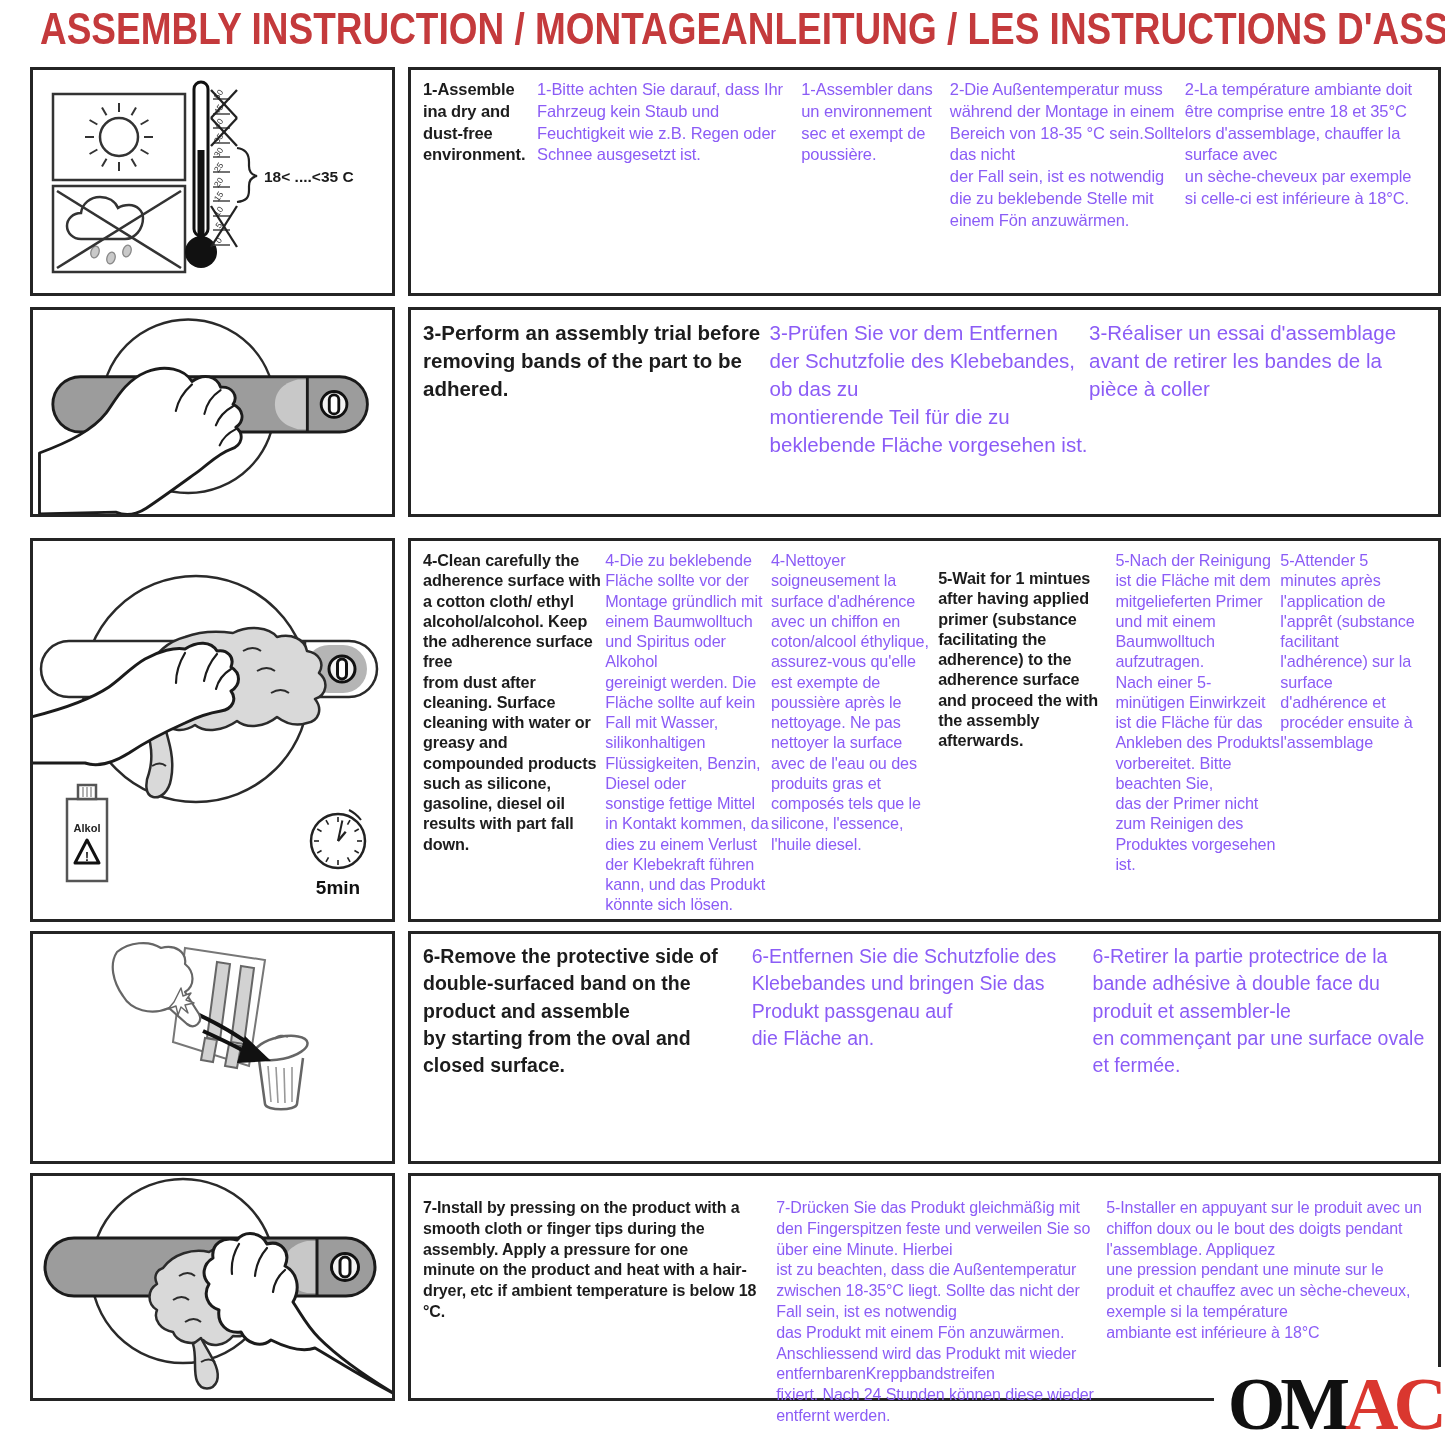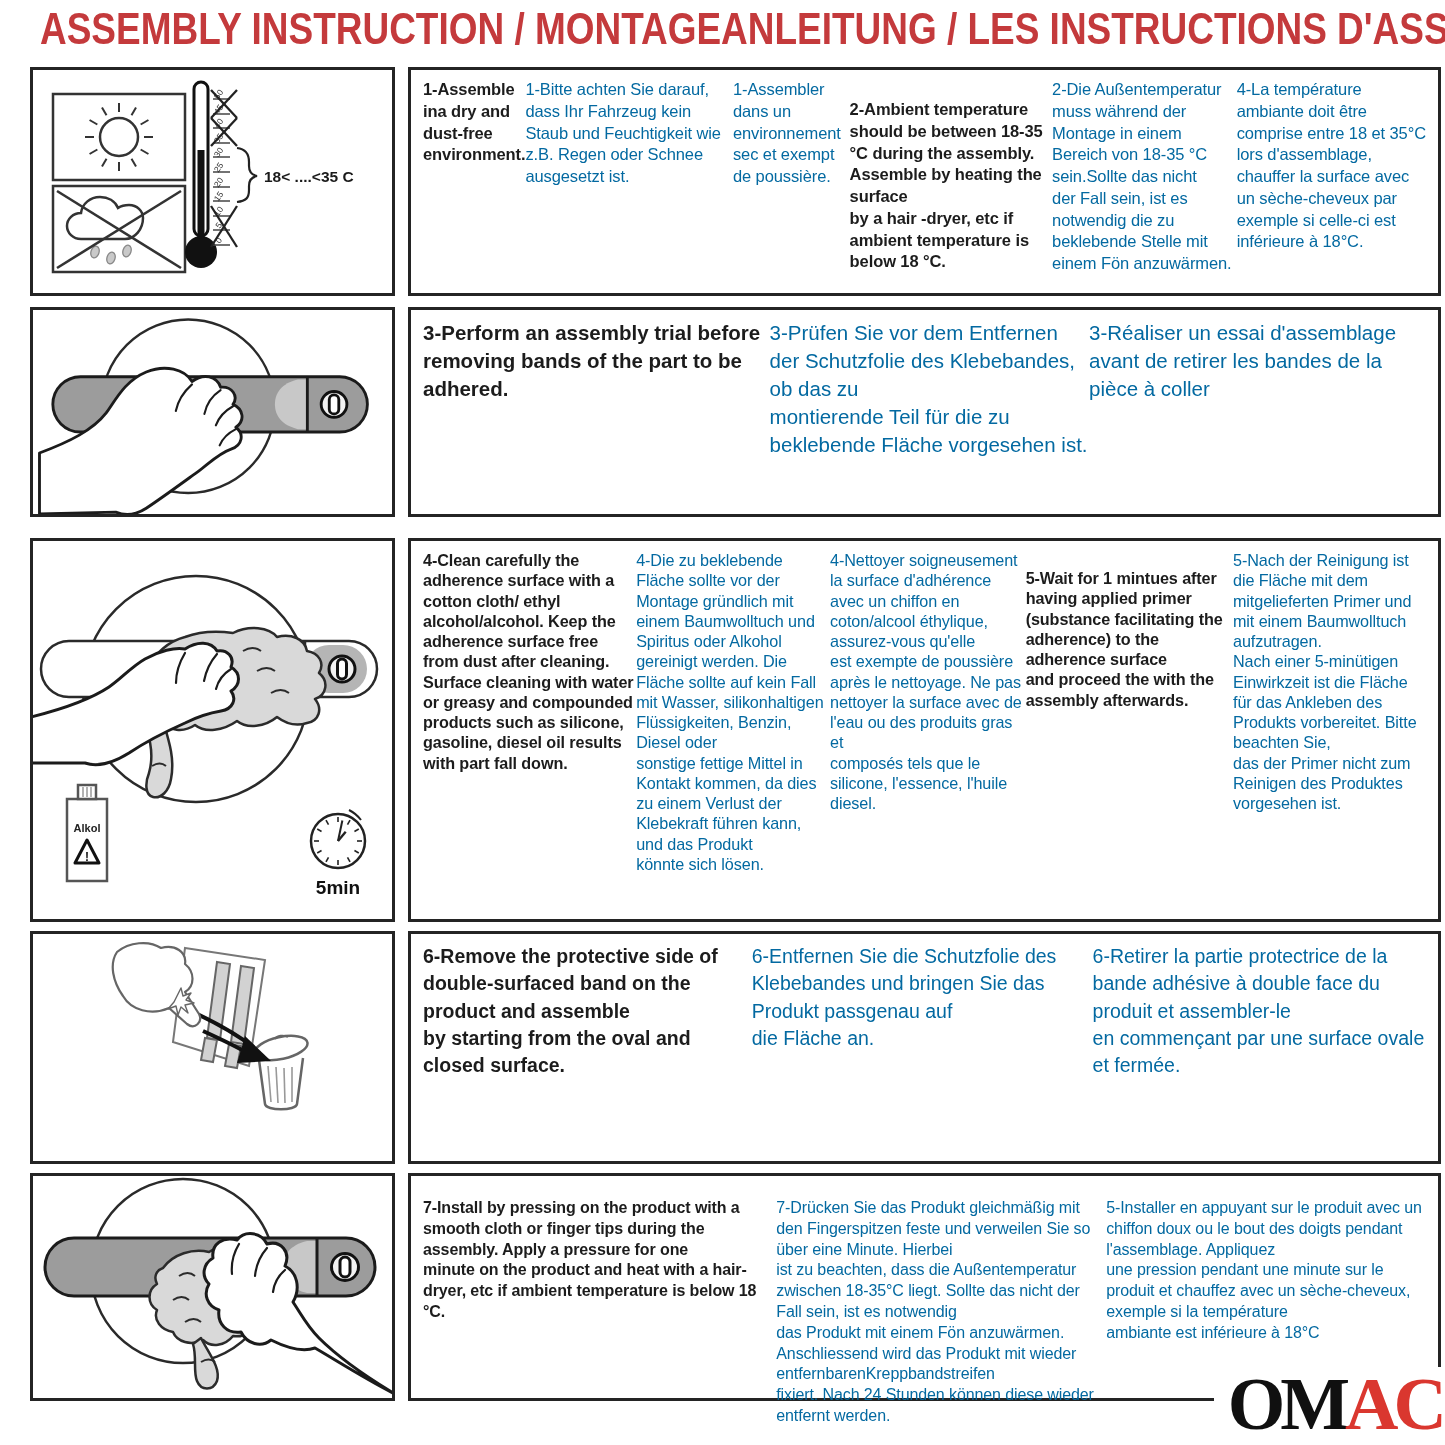--- a/index.html
+++ b/index.html
@@ -10,21 +10,21 @@
            color:#c43a3c; white-space:nowrap; transform:scaleX(.84); transform-origin:0 0;
            letter-spacing:0; }
 
   .row   { position:absolute; left:0; width:1445px; }
   .illus { position:absolute; left:30px; width:365px; top:0; bottom:0;
            border:3px solid #242424; background:#fff; box-sizing:border-box; }
   .illus svg { display:block; width:100%; height:100%; }
   .tbox  { position:absolute; left:408px; width:1033px; top:0; bottom:0;
            border:3px solid #242424; background:#fff; box-sizing:border-box;
            padding:9px 12px 8px 12px; display:flex; flex-direction:row; }
-  .tbox p { margin:0; white-space:pre-line; color:#0369a1; }
+  .tbox p { margin:0; white-space:pre-line; color:#8b5cf6; }
   .tbox p.b { font-weight:700; color:#1c1c1c; }
   .tbox p.gap { margin-top:20px; }
 
   .s1 p { font-size:16.5px; line-height:1.32; letter-spacing:-.1px; }
   .s2   { justify-content:center; }
   .s2 p { font-size:20.5px; line-height:1.37; }
   .s3 p { font-size:16.2px; line-height:1.25; letter-spacing:-.1px; }
   .s3 p.gap { margin-top:18px; }
   .s4   { justify-content:center; }
   .s4 p { font-size:19.5px; line-height:1.4; }
@@ -121,25 +121,23 @@
           </g>
           <path d="M 204,78 C 213,79 216,84 216,92 L 216,96 C 216,102 219,105 224,106 C 219,107 216,110 216,116 L 216,120 C 216,128 213,131 204,132" fill="none" stroke="#222" stroke-width="2.2"></path>
           <text x="231" y="112" font-size="15.5" font-weight="bold" fill="#1a1a1a">18&lt; ....&lt;35 C</text>
         </g>
       </svg>
     </div>
     <div class="tbox s1">
       <p class="b">1-Assemble ina dry and dust-free environment.</p>
       <p>1-Bitte achten Sie darauf, dass Ihr Fahrzeug kein Staub und Feuchtigkeit wie z.B. Regen oder Schnee ausgesetzt ist.</p>
       <p>1-Assembler dans un environnement sec et exempt de poussière.</p>
-      <p class="b gap">2-Ambient temperature should be between 18-35 °C  during the assembly. Assemble by heating the surface
-by a hair -dryer, etc if ambient temperature is below 18 °C.</p>
       <p>2-Die Außentemperatur muss während der Montage in einem Bereich von 18-35 °C  sein.Sollte das nicht
 der Fall sein, ist es notwendig die zu beklebende Stelle mit einem Fön anzuwärmen.</p>
-      <p>4-La température ambiante doit être comprise entre 18 et 35°C lors d'assemblage, chauffer la surface avec
+      <p>2-La température ambiante doit être comprise entre 18 et 35°C lors d'assemblage, chauffer la surface avec
 un sèche-cheveux par exemple si celle-ci est inférieure à 18°C.</p>
     </div>
   </section>
 
   <section class="row" style="top:307px;height:210px">
     <div class="illus">
       <svg viewBox="0 0 359 214">
         <circle cx="154" cy="101" r="91" fill="#fff" stroke="#2a2a2a" stroke-width="2.5"></circle>
         <g>
           <rect x="12" y="70" width="330" height="58" rx="29" fill="#9c9c9c" stroke="#1b1b1b" stroke-width="3"></rect>
@@ -245,20 +243,22 @@
 sonstige fettige Mittel in Kontakt kommen, da dies zu einem Verlust der Klebekraft führen kann, und das Produkt
 könnte sich lösen.</p>
       <p>4-Nettoyer soigneusement la surface d'adhérence avec un chiffon en coton/alcool éthylique, assurez-vous qu'elle
 est exempte de poussière après le nettoyage. Ne pas nettoyer la surface avec de l'eau ou des produits gras et
 composés tels que le silicone, l'essence, l'huile diesel.</p>
       <p class="b gap">5-Wait for 1 mintues after having applied primer (substance facilitating the adherence) to the adherence surface
 and proceed the with the assembly afterwards.</p>
       <p>5-Nach der Reinigung ist die Fläche mit dem mitgelieferten Primer und mit einem Baumwolltuch aufzutragen.
 Nach einer 5-minütigen Einwirkzeit ist die Fläche für das Ankleben des Produkts vorbereitet. Bitte beachten Sie,
 das der Primer nicht zum Reinigen des Produktes vorgesehen ist.</p>
+      <p>5-Attender 5 minutes après l'application de l'apprêt (substance facilitant l'adhérence) sur la surface
+d'adhérence et procéder ensuite à l'assemblage</p>
     </div>
   </section>
 
   <section class="row" style="top:931px;height:233px">
     <div class="illus">
       <svg viewBox="0 0 359 227">
         <g>
           <path d="M 152,14 L 232,26 L 216,132 L 140,108 Z" fill="#fff" stroke="#777" stroke-width="2"></path>
           <g fill="#d2d2d2" stroke="#666" stroke-width="2">
             <path d="M 184,28 l 13,2 l -10,76 l -13,-2 z"></path>

